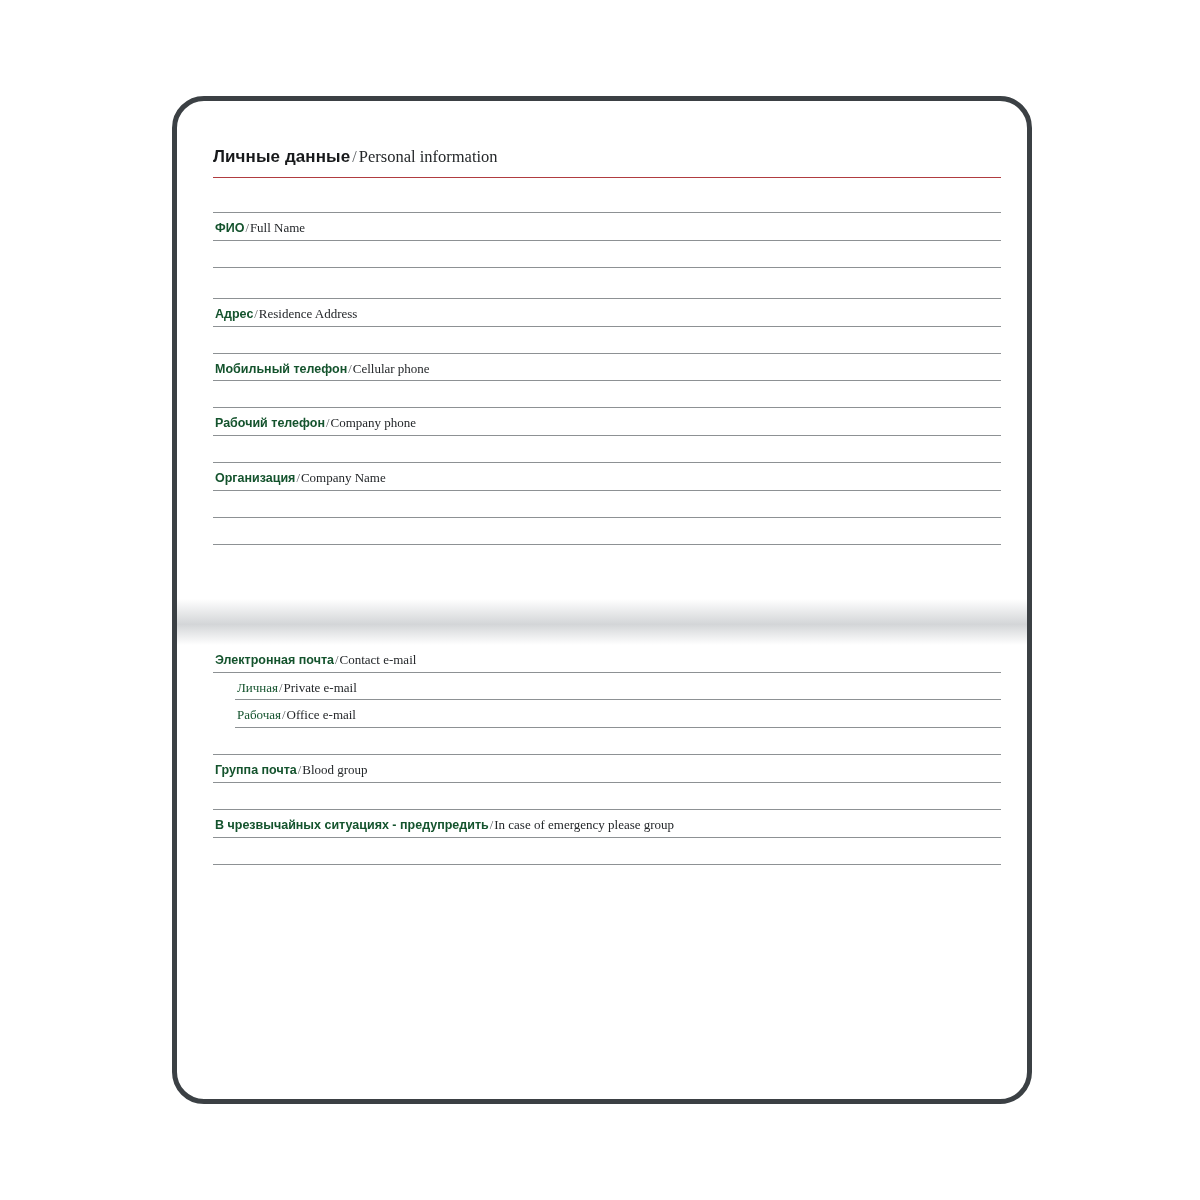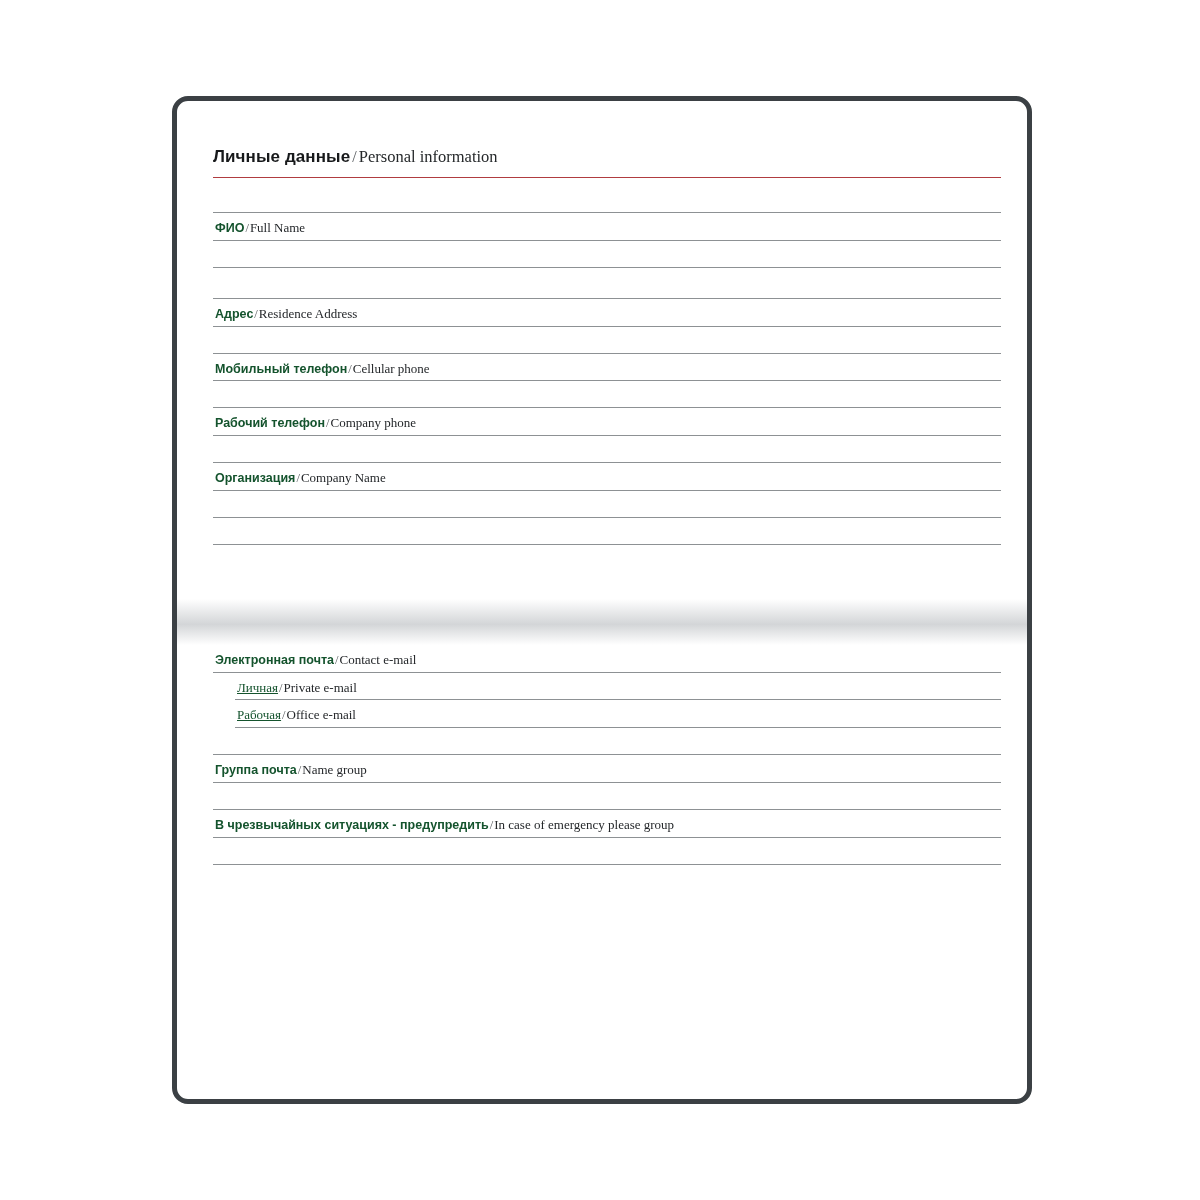--- a/index.html
+++ b/index.html
@@ -21,21 +21,21 @@
 
   
   .notebook {
     position: absolute;
     left: 172px;
     top: 96px;
     width: 860px;
     height: 1008px;
     background: #ffffff;
     border: 5px solid #3b4044;
-    border-radius: 16px;
+    border-radius: 32px;
     box-sizing: border-box;
     overflow: hidden;
   }
 
   
   .fold {
     position: absolute;
     left: 0;
     right: 0;
     top: 498px;
@@ -104,21 +104,20 @@
   .label .ru {
     font-family: "Liberation Sans", sans-serif;
     font-weight: bold;
     font-size: 12.5px;
     color: #14532d;
   }
   .label .ru.normal {
     font-family: "Liberation Serif", serif;
     font-weight: normal;
     font-size: 13px;
-    text-decoration: underline;
   }
   .label .sep {
     font-size: 12.5px;
     color: #55595c;
     padding: 0 1px;
   }
   .label .en {
     font-family: "Liberation Serif", serif;
     font-size: 13px;
     color: #24272a;
@@ -218,21 +217,21 @@
           <span class="ru normal">Рабочая</span><span class="sep">/</span><span class="en">Office e-mail</span>
         </div>
         <div class="rule indent"></div>
       </div>
 
       <div class="gap-26"></div>
 
       <div class="field">
         <div class="rule"></div>
         <div class="label">
-          <span class="ru">Группа почта</span><span class="sep">/</span><span class="en">Name group</span>
+          <span class="ru">Группа почта</span><span class="sep">/</span><span class="en">Blood group</span>
         </div>
         <div class="rule"></div>
       </div>
 
       <div class="gap-26"></div>
 
       <div class="field">
         <div class="rule"></div>
         <div class="label">
           <span class="ru">В чрезвычайных ситуациях - предупредить</span><span class="sep">/</span><span class="en">In case of emergency please group</span>

